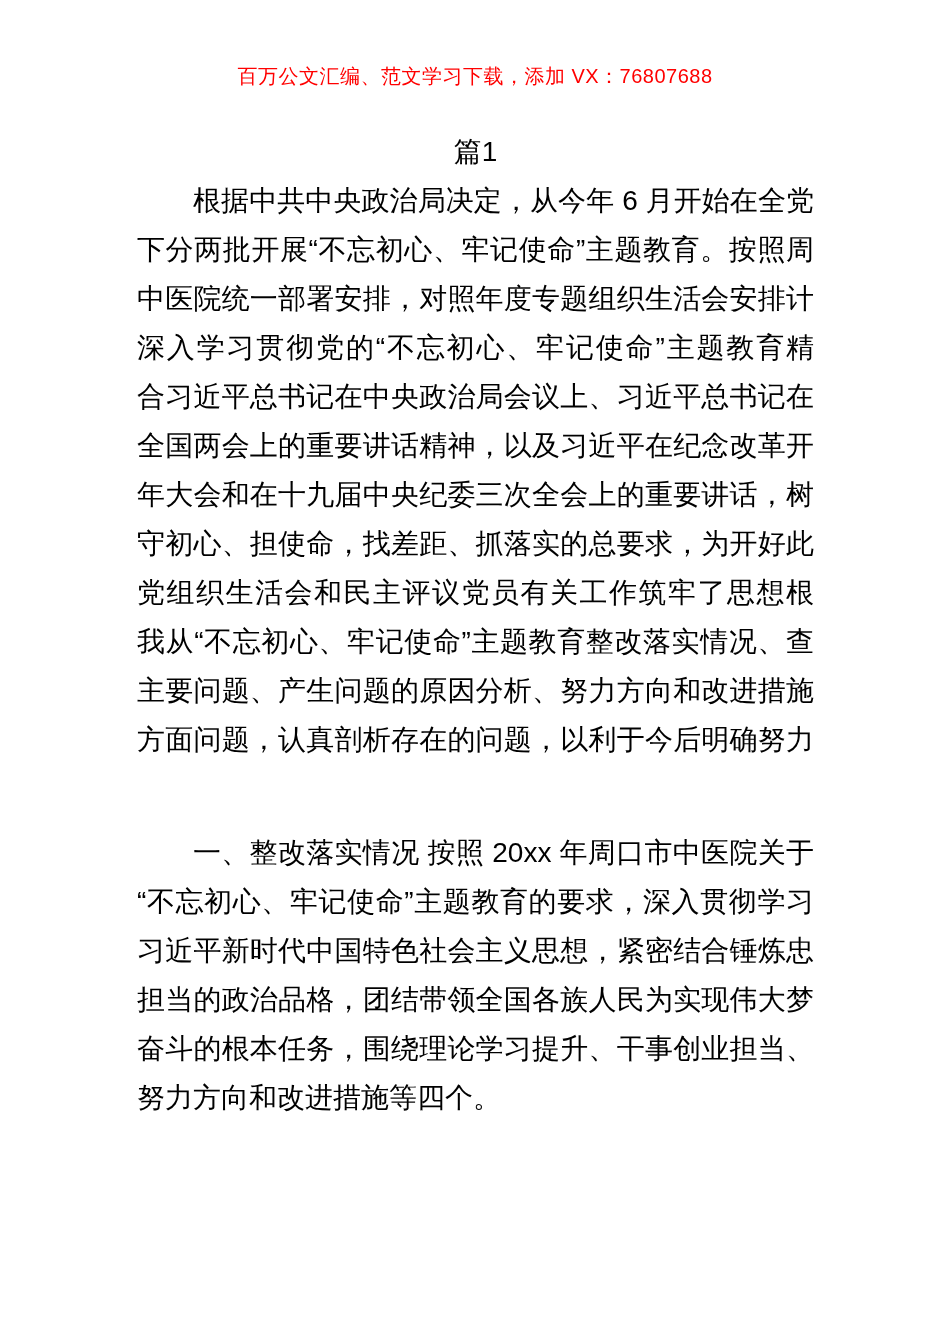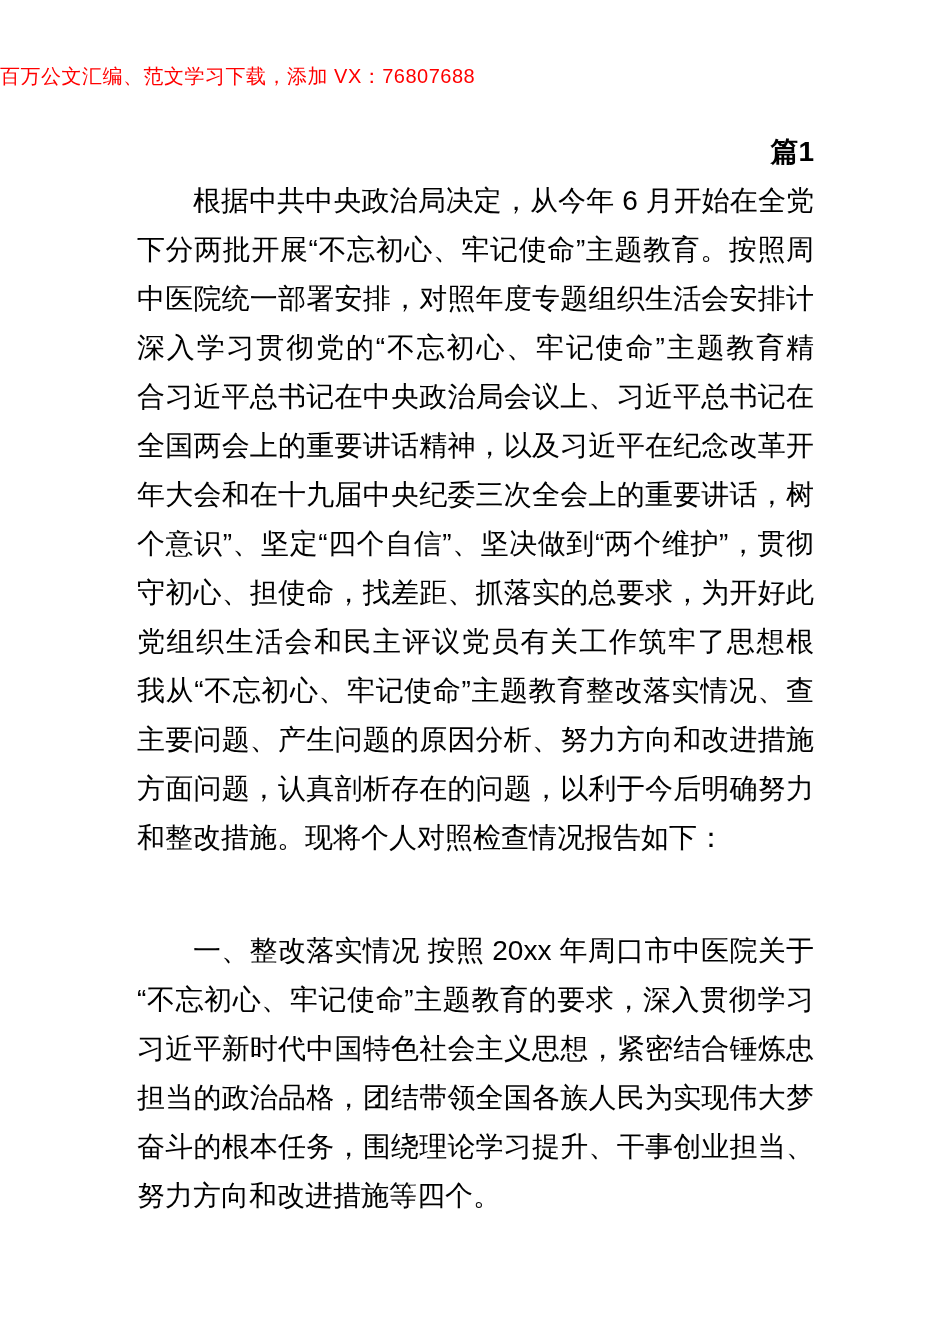--- a/index.html
+++ b/index.html
@@ -9,37 +9,36 @@
   }
   body {
     width: 950px;
     height: 1344px;
     overflow: hidden;
     font-family: "Liberation Sans", sans-serif;
     color: #000000;
   }
   .promo {
     padding-top: 61px;
-    text-align: left;
+    text-align: center;
     font-size: 20px;
     line-height: 30px;
     color: #ff0000;
     letter-spacing: 0.5px;
   }
   .content {
     margin-left: 137px;
     margin-right: 136px;
     font-size: 28px;
     line-height: 49px;
   }
   .section-label {
     margin-top: 36px;
     height: 49px;
-    text-align: right;
-    font-weight: bold;
+    text-align: center;
   }
   .para { margin: 0; }
   .para2 { margin-top: 64px; }
   .line {
     height: 49px;
     overflow: hidden;
     text-align: justify;
     text-align-last: justify;
     text-justify: inter-character;
   }
@@ -65,27 +64,25 @@
     <div class="section-label">篇1</div>
 
     <div class="para para1">
       <div class="line indent">根据中共中央政治局决定，从今年 6 月开始在全党自上而</div>
       <div class="line">下分两批开展“不忘初心、牢记使命”主题教育。按照周口市</div>
       <div class="line">中医院统一部署安排，对照年度专题组织生活会安排计划，我</div>
       <div class="line">深入学习贯彻党的“不忘初心、牢记使命”主题教育精神，结</div>
       <div class="line">合习近平总书记在中央政治局会议上、习近平总书记在 20xx 年</div>
       <div class="line">全国两会上的重要讲话精神，以及习近平在纪念改革开放 40 周</div>
       <div class="line">年大会和在十九届中央纪委三次全会上的重要讲话，树牢“四</div>
-      <div class="line">个意识”、坚定“四个自信”、坚决做到“两个维护”，贯彻</div>
       <div class="line">守初心、担使命，找差距、抓落实的总要求，为开好此次基层</div>
       <div class="line">党组织生活会和民主评议党员有关工作筑牢了思想根基。下面，</div>
       <div class="line">我从“不忘初心、牢记使命”主题教育整改落实情况、查找的</div>
       <div class="line">主要问题、产生问题的原因分析、努力方向和改进措施等四个</div>
       <div class="line">方面问题，认真剖析存在的问题，以利于今后明确努力的方向</div>
-      <div class="line last">和整改措施。现将个人对照检查情况报告如下：</div>
     </div>
 
     <div class="para para2">
       <div class="line indent">一、整改落实情况 按照 20xx 年周口市中医院关于开展</div>
       <div class="line">“不忘初心、牢记使命”主题教育的要求，深入贯彻学习领会</div>
       <div class="line">习近平新时代中国特色社会主义思想，紧密结合锤炼忠诚干净</div>
       <div class="line">担当的政治品格，团结带领全国各族人民为实现伟大梦想共同</div>
       <div class="line">奋斗的根本任务，围绕理论学习提升、干事创业担当、清正廉</div>
       <div class="line last">努力方向和改进措施等四个。</div>
     </div>

